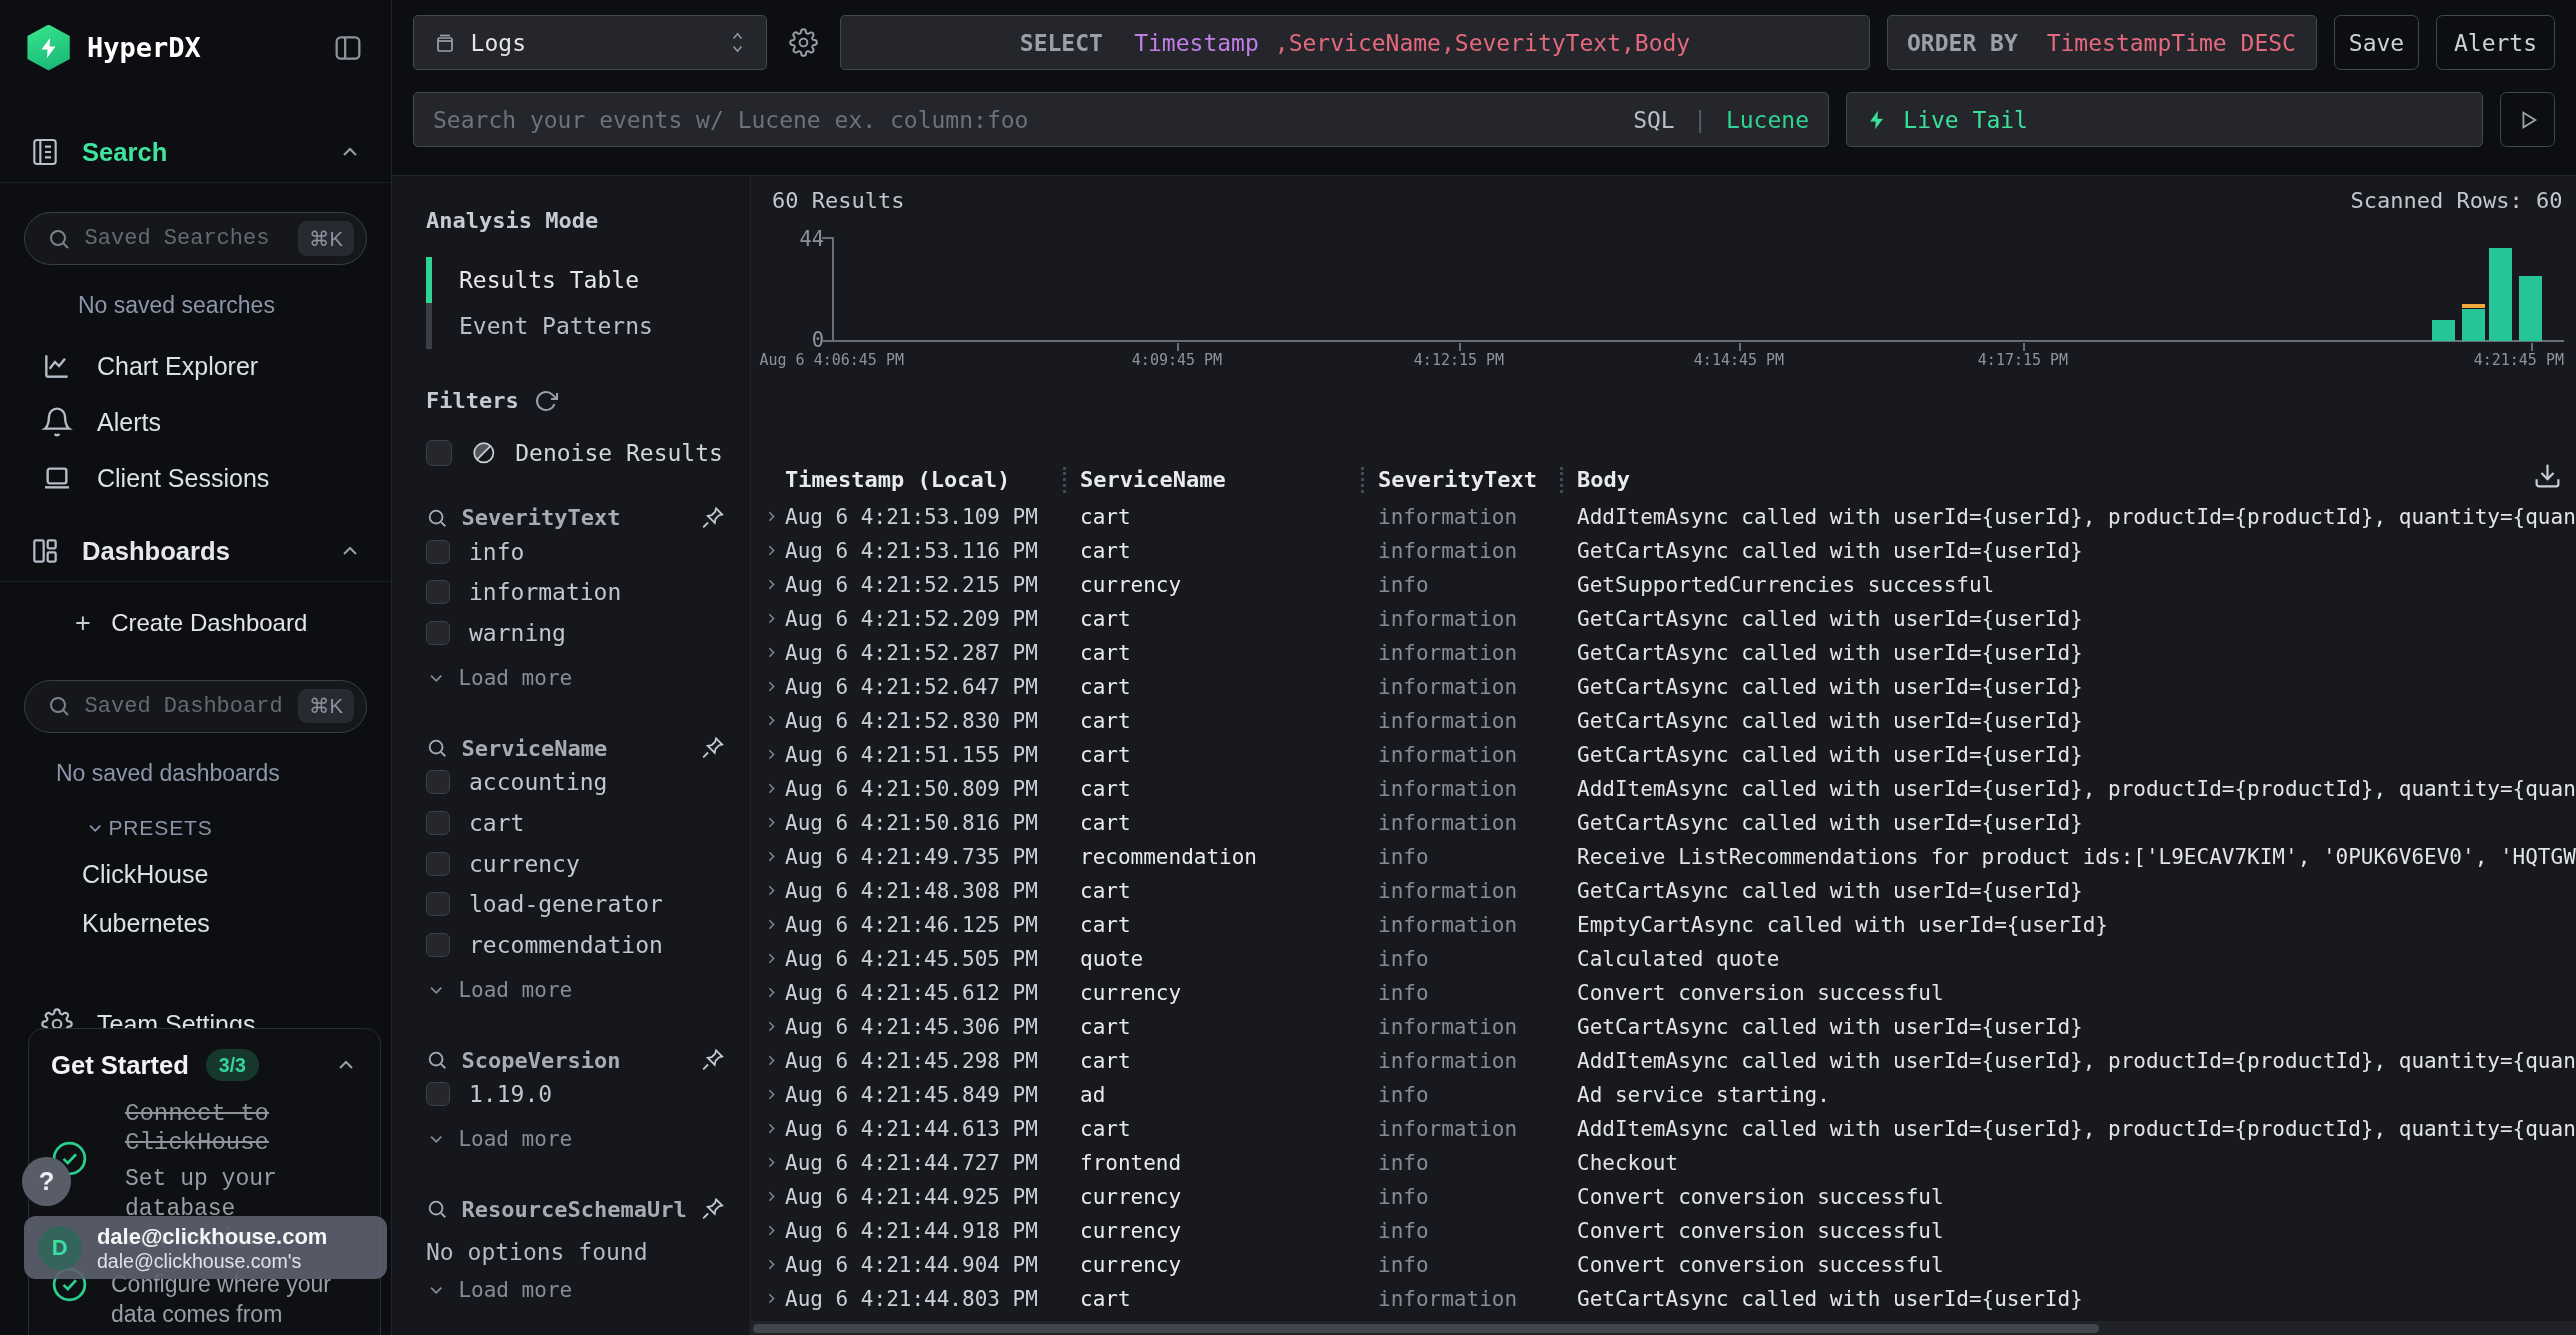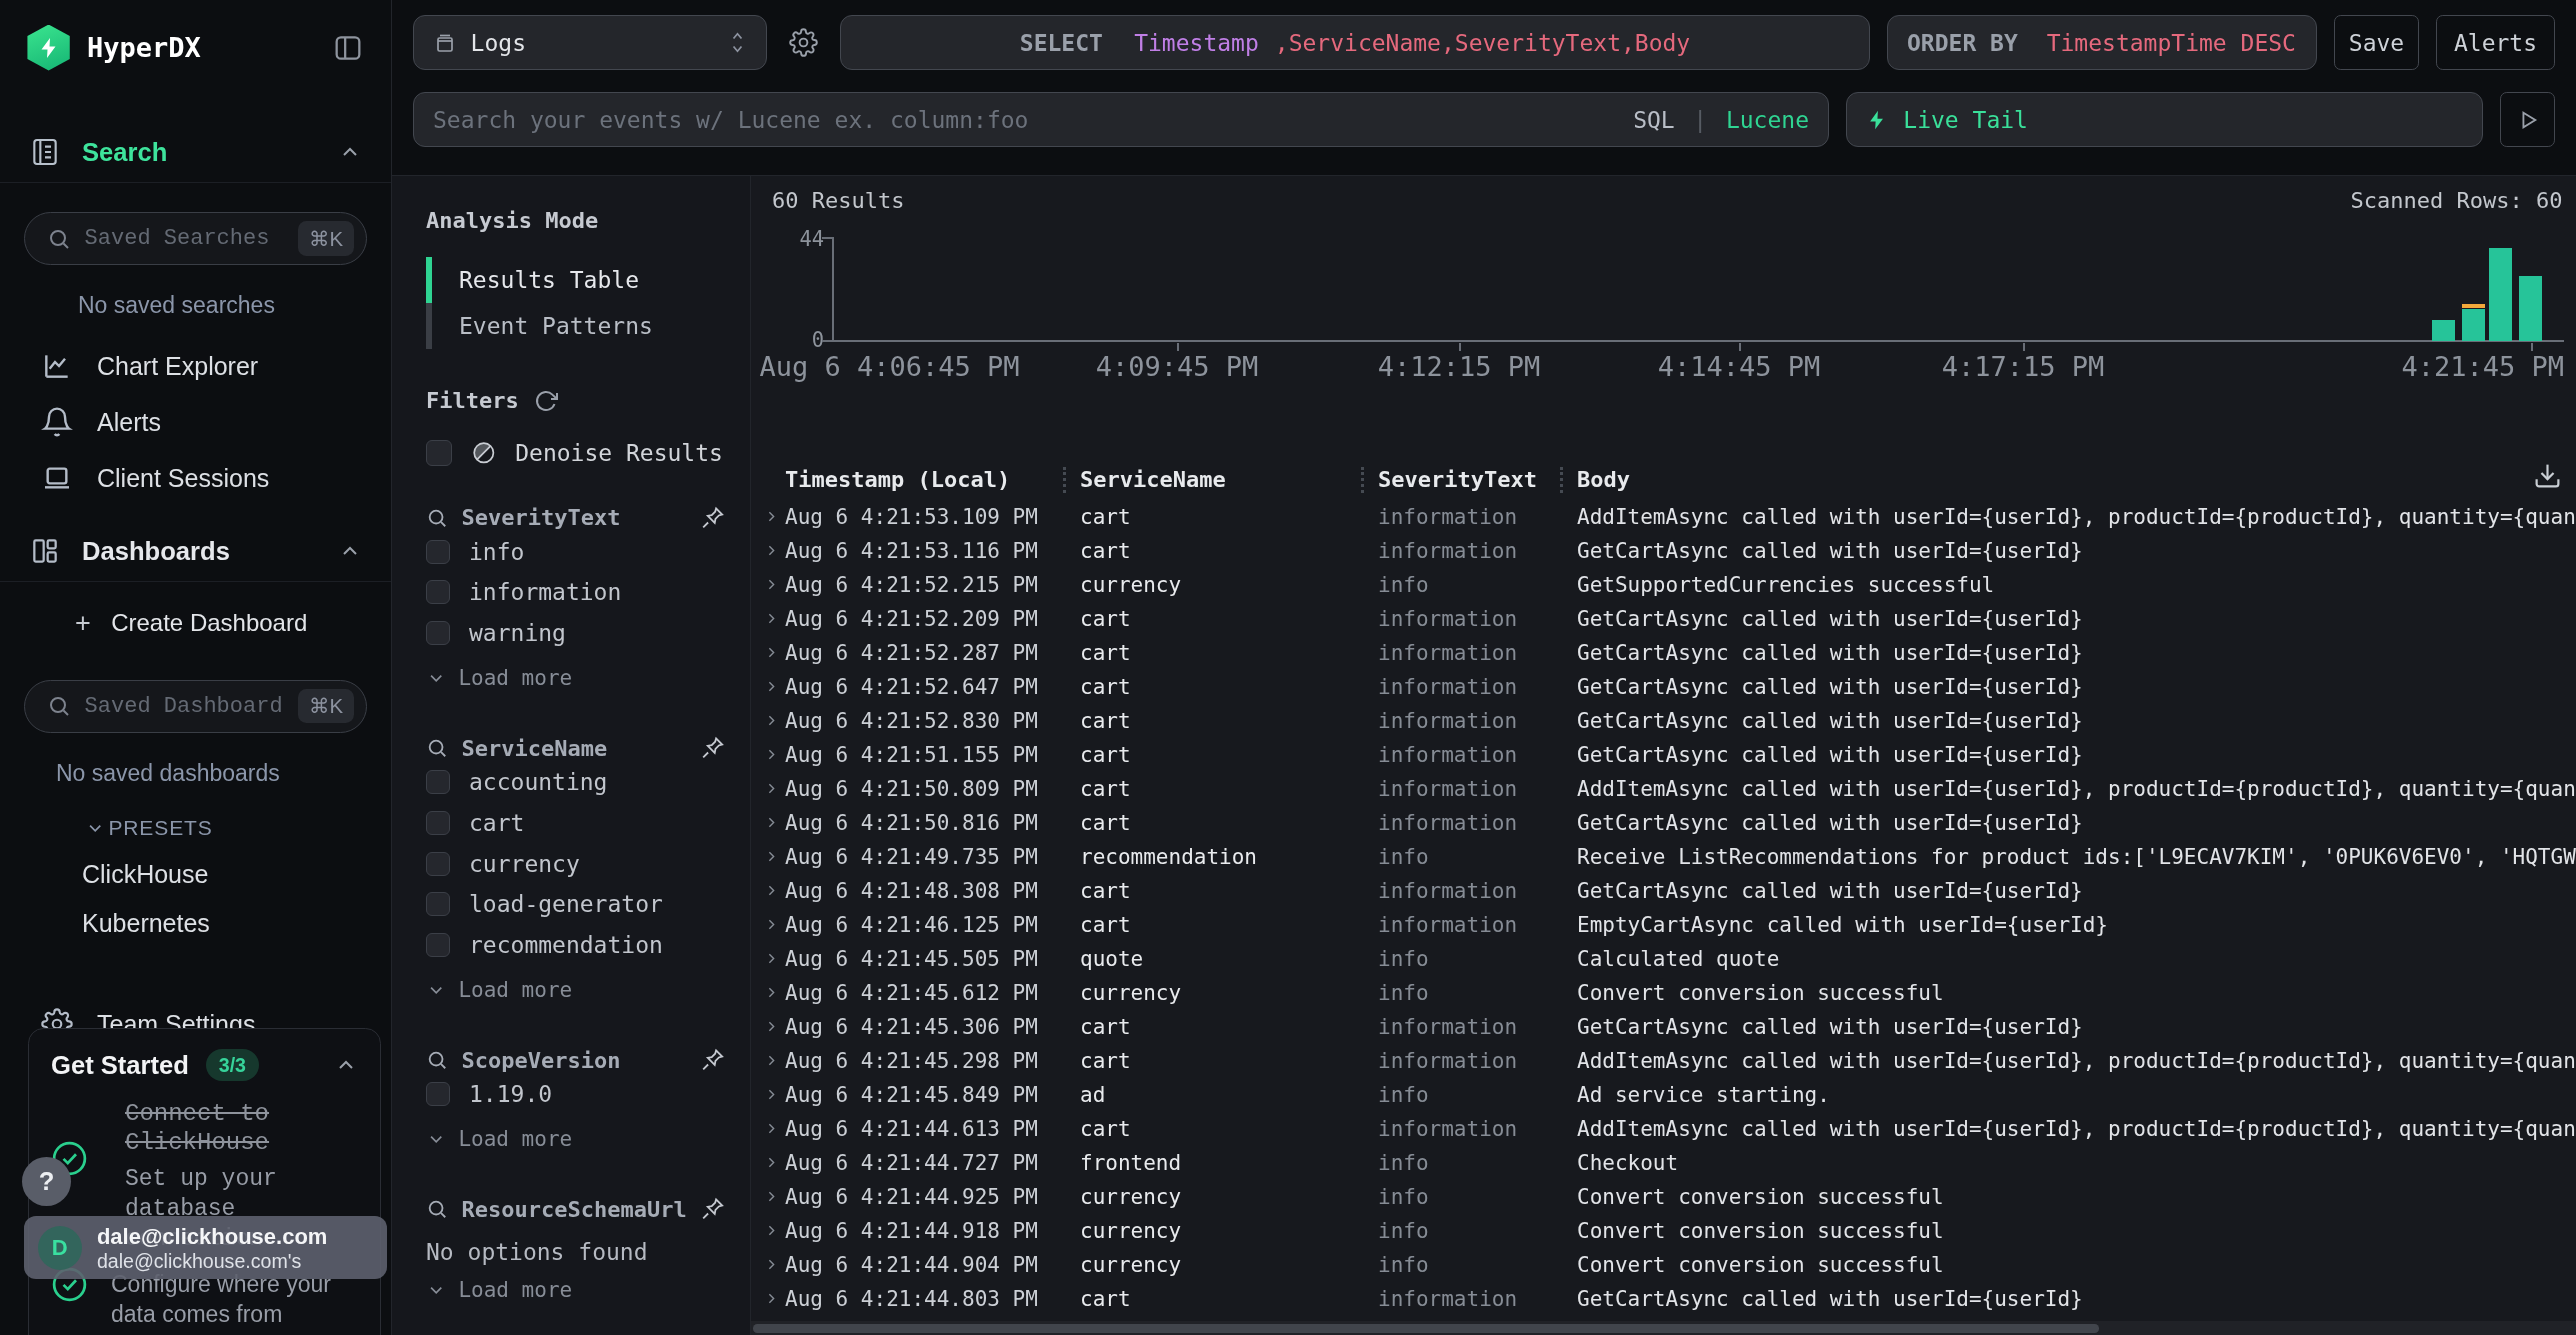--- a/index.html
+++ b/index.html
@@ -66,21 +66,21 @@
             font-weight:700; font-size:22px; display:flex; align-items:center; justify-content:center; flex:none; }
   .uc-name { font-size:22px; font-weight:700; color:#f4f5f7; line-height:27px;
              white-space:nowrap; overflow:hidden; }
   .uc-sub { font-size:19.6px; color:#dfe2e8; white-space:nowrap; overflow:hidden; }
 
   
   .topbar { position:absolute; left:392px; top:0; width:2184px; height:176px; background:#0c0e11;
             border-bottom:1.7px solid #22252b; padding:15.3px 21px 0; }
   .tb-row { display:flex; gap:17px; height:55px; }
   .tb-row2 { margin-top:22px; }
-  .inputbox { background:#24262b; border:1.7px solid #43474f; border-radius:12px; display:flex;
+  .inputbox { background:#24262b; border:1.7px solid #43474f; border-radius:5px; display:flex;
               align-items:center; font-family:"DejaVu Sans Mono",monospace; font-size:23px;
               color:#e3e5e9; padding:0 19px; gap:13.6px; }
   .logs-select { width:354px; cursor:pointer; }
   .logs-select .updown { margin-left:auto; color:#8d93a0; }
   .gear-btn { width:39px; display:flex; align-items:center; justify-content:center;
               color:#9aa0aa; background:none; border:none; cursor:pointer; }
   .select-box { flex:1; gap:16px;justify-content:center; }
   .kw { color:#9aa0aa; font-weight:700; margin-right:15.3px; }
   .f-purple { color:#c07fe6; }
   .f-red { color:#e5697d; }
@@ -128,21 +128,21 @@
   .main { position:absolute; left:751px; top:176px; right:0; bottom:0; background:#17191e;
           font-family:"DejaVu Sans Mono",monospace; overflow:hidden; }
   .results-bar { position:absolute; top:12px; left:21px; right:13.6px; display:flex;
                  justify-content:space-between; font-size:22px; color:#c3c7cd; }
   .chart { position:absolute; left:0; top:51px; right:12px; height:152px; }
   .axis-v { position:absolute; left:81px; top:10.2px; bottom:38px; width:1.7px; background:#696e77; }
   .axis-h { position:absolute; left:81px; right:0; bottom:37px; height:1.7px; background:#696e77; }
   .ytick { position:absolute; left:71px; width:10.2px; height:1.7px; background:#696e77; }
   .ylab { position:absolute; left:0; width:73px; text-align:right; font-size:20.4px; color:#8d939c; }
   .xtick { position:absolute; width:1.7px; height:8.5px; background:#696e77; bottom:28px; }
-  .xlab { position:absolute; top:124px; font-size:27px; color:#8d939c; white-space:nowrap; }
+  .xlab { position:absolute; top:124px; font-size:15px; color:#8d939c; white-space:nowrap; }
   .bar { position:absolute; width:23px; }
   .dl-btn { position:absolute; right:13.6px; top:285px; color:#c9ced4; background:none;
             border:none; cursor:pointer; }
   .table-head { position:absolute; left:0; right:0; top:288px; height:32px; font-weight:700;
                 font-size:22px; color:#e8eaed; }
   .th { position:absolute; top:0; line-height:32px; white-space:nowrap; }
   .th-sep { position:absolute; top:3.4px; height:25.6px; width:0; border-left:3.4px dotted #454a52; }
   .rows { position:absolute; left:0; right:0; top:324px; bottom:13.6px; overflow:hidden; }
   .trow { position:relative; height:34px; cursor:pointer; }
   .cell { position:absolute; top:0; line-height:34px; white-space:nowrap; overflow:hidden; font-size:21px; }

